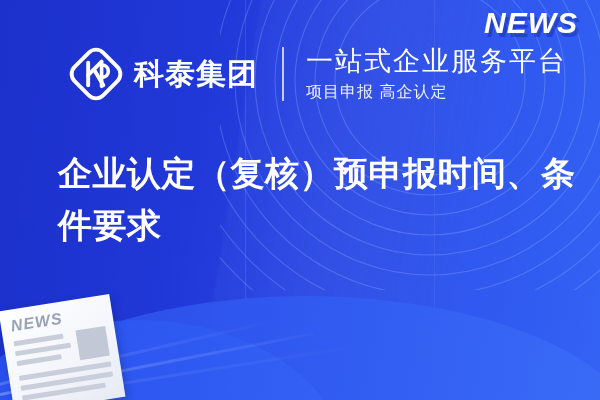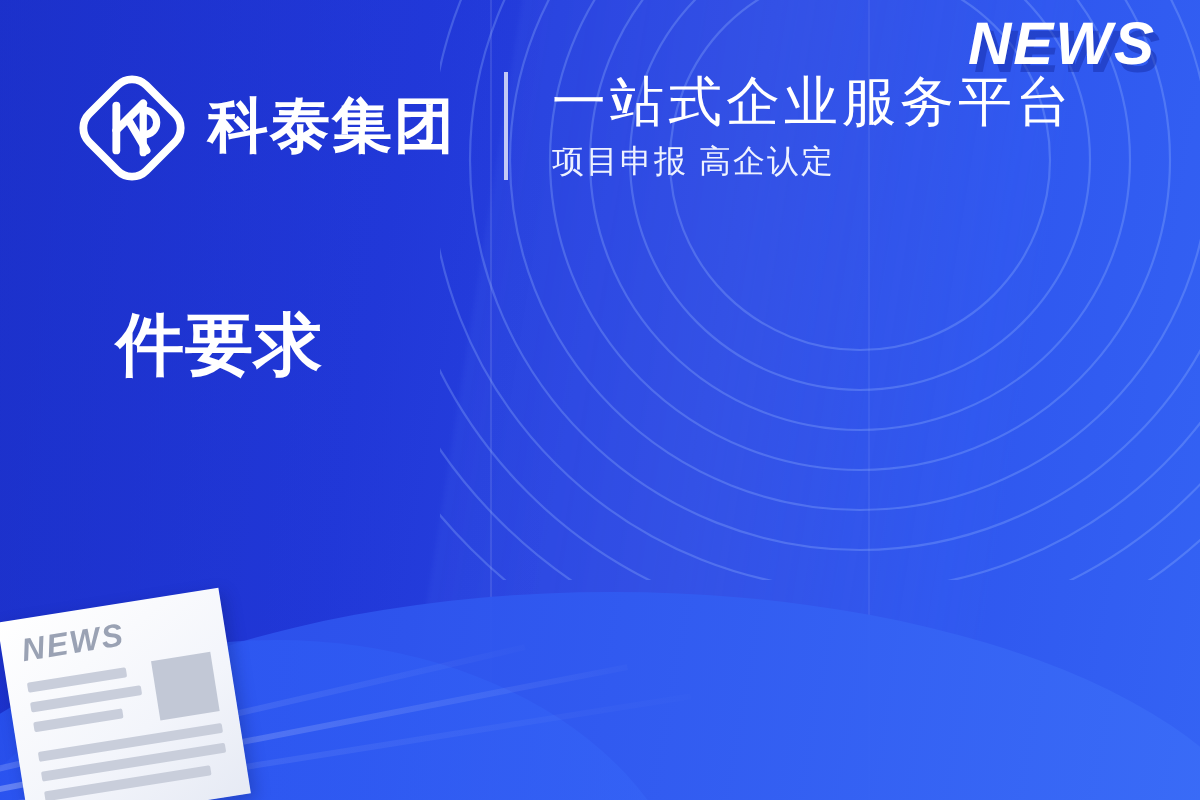--- a/index.html
+++ b/index.html
@@ -100,22 +100,22 @@
   .diag-streak.s2 { bottom: 12px; width: 280px; transform: rotate(-13deg); opacity: 0.6;}
   .diag-streak.s3 { bottom: -6px; width: 360px; transform: rotate(-9deg); opacity: 0.45;}
 
   
   .header {
     position: absolute;
     left: 0; right: 0;
     top: 36px;
     height: 76px;
     display: flex;
-    align-items: flex-start;
-    padding-left: 38px;
+    align-items: center;
+    padding-left: 68px;
   }
 
   .logo-block {
     display: flex;
     align-items: center;
     gap: 10px;
   }
   .logo-mark {
     width: 56px;
     height: 56px;
@@ -297,20 +297,21 @@
 
     <div class="slogan">
       <div class="slogan-main">一站式企业服务平台</div>
       <div class="slogan-sub">项目申报 高企认定</div>
     </div>
   </div>
 
   <div class="news-top">NEWS</div>
 
   <div class="title">
+    <span class="title-line">企业认定（复核）预申报时间、条</span>
     <span class="title-line">件要求</span>
   </div>
 
   <div class="newspaper">
     <div class="np-head">NEWS</div>
     <div class="np-body">
       <div class="np-lines">
         <div class="np-line w90"></div>
         <div class="np-line w100"></div>
         <div class="np-line w80"></div>

